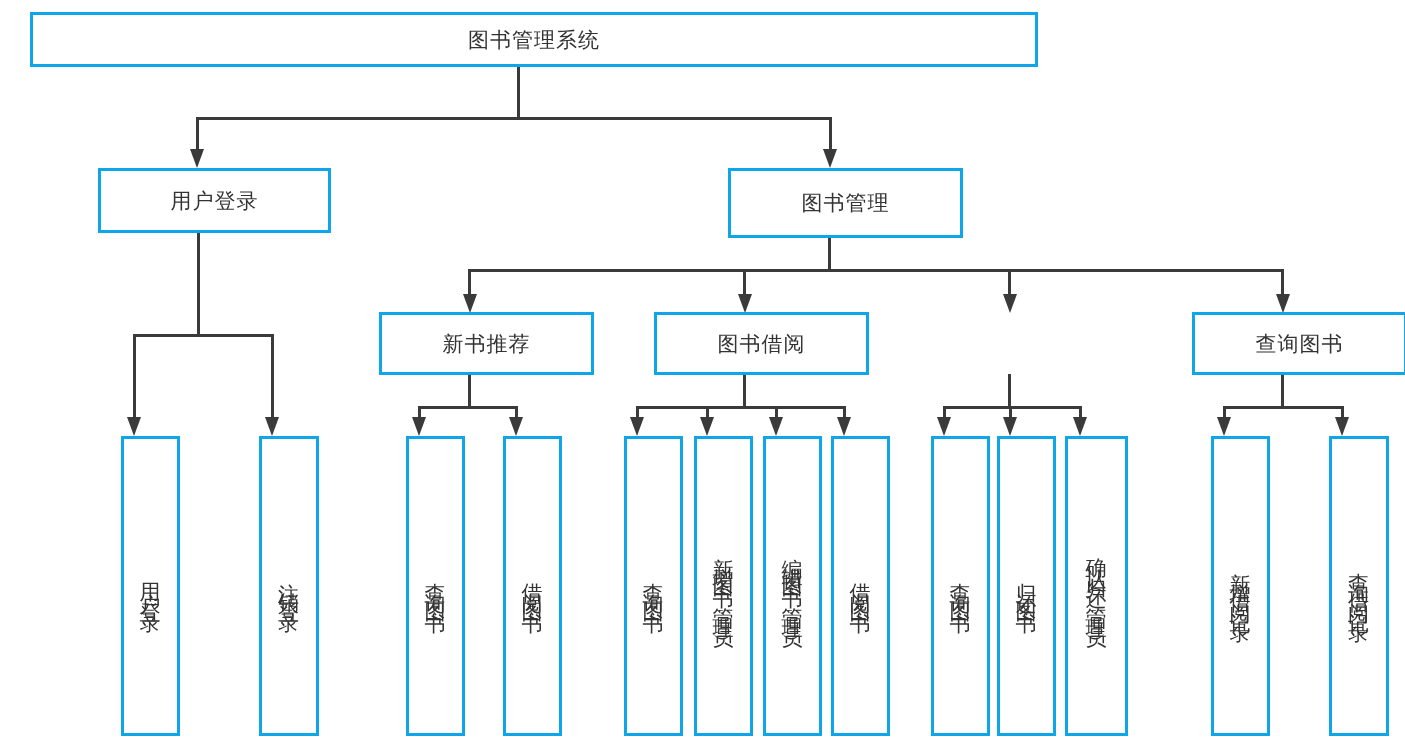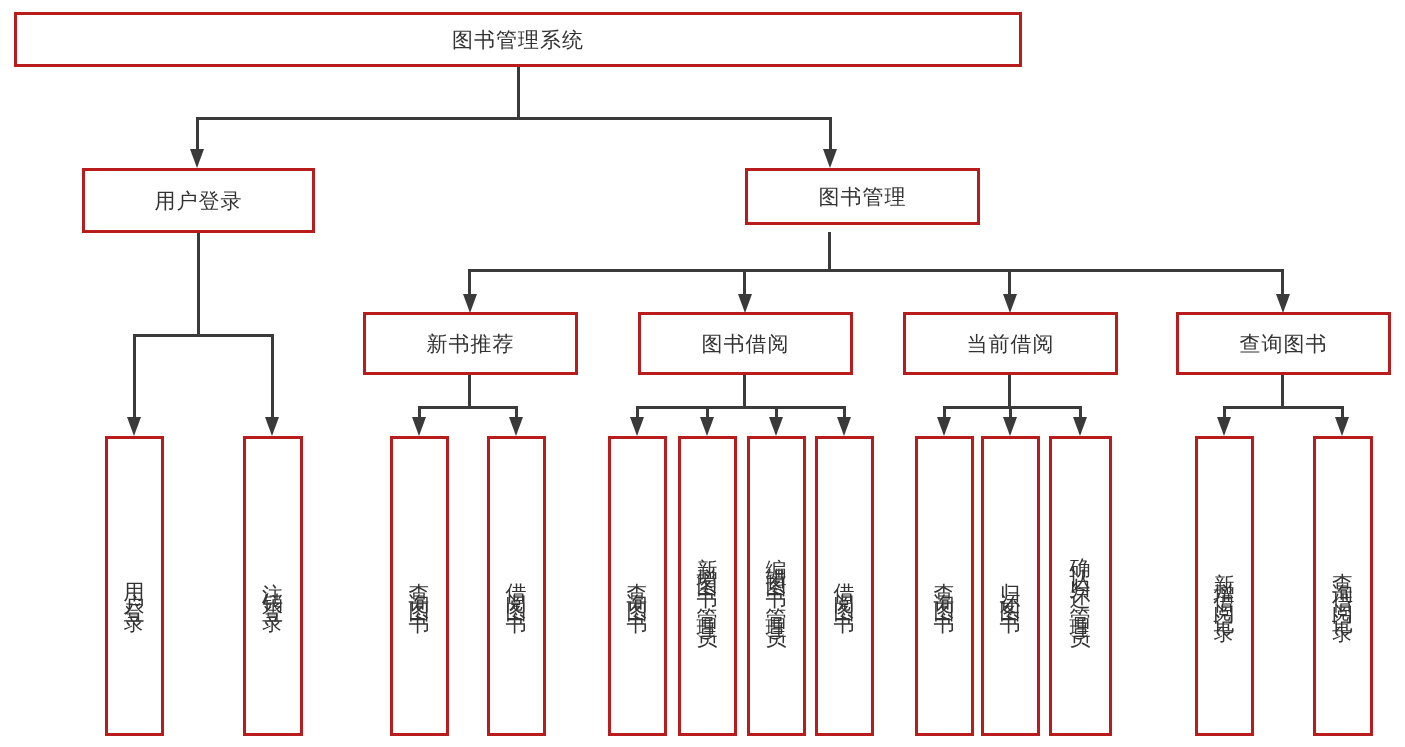--- a/index.html
+++ b/index.html
@@ -1,22 +1,22 @@
 <!DOCTYPE html>
 <html><head>
 <meta charset="utf-8">
 <style>
   html,body{margin:0;padding:0;background:#ffffff;}
   #canvas{
     position:relative;width:1405px;height:747px;background:#ffffff;overflow:hidden;
     font-family:"Liberation Sans","DejaVu Sans",sans-serif;color:#333333;
   }
   .box{
-    position:absolute;box-sizing:border-box;border:3px solid #b91c1c;background:#ffffff;
-    display:flex;align-items:center;justify-content:center;z-index:2;
+    position:absolute;box-sizing:border-box;border:3px solid #0ea5e9;background:#ffffff;
+    display:flex;align-items:center;justify-content:center;z-index:2;margin-left:16px;
   }
   .box.h span{font-size:21px;letter-spacing:1px;white-space:nowrap;}
   .box.v span{
     writing-mode:vertical-rl;text-orientation:mixed;
     font-size:21px;letter-spacing:10px;line-height:1;white-space:nowrap;
   }
   .ln{position:absolute;background:#3a3a3a;z-index:1;}
   .head{
     position:absolute;width:0;height:0;z-index:1;
     border-left:7px solid transparent;border-right:7px solid transparent;
@@ -32,32 +32,29 @@
 
 <div id="canvas">
 
   <div class="box h" style="left:14px;top:12px;width:1008px;height:55px">
     <span>图书管理系统</span>
   </div>
 
   <div class="box h" style="left:82px;top:168px;width:233px;height:65px">
     <span>用户登录</span>
   </div>
-  <div class="box h" style="left:745px;top:168px;width:235px;height:57px">
+  <div class="box h" style="left:712px;top:168px;width:235px;height:70px">
     <span>图书管理</span>
   </div>
 
   <div class="box h" style="left:363px;top:312px;width:215px;height:63px">
     <span>新书推荐</span>
   </div>
   <div class="box h" style="left:638px;top:312px;width:215px;height:63px">
     <span>图书借阅</span>
-  </div>
-  <div class="box h" style="left:903px;top:312px;width:215px;height:63px">
-    <span>当前借阅</span>
   </div>
   <div class="box h" style="left:1176px;top:312px;width:215px;height:63px">
     <span>查询图书</span>
   </div>
 
   <div class="box v" style="left:105px;top:436px;width:59px;height:300px">
     <span>用户登录</span>
   </div>
   <div class="box v" style="left:243px;top:436px;width:60px;height:300px">
     <span>注销登录</span>

